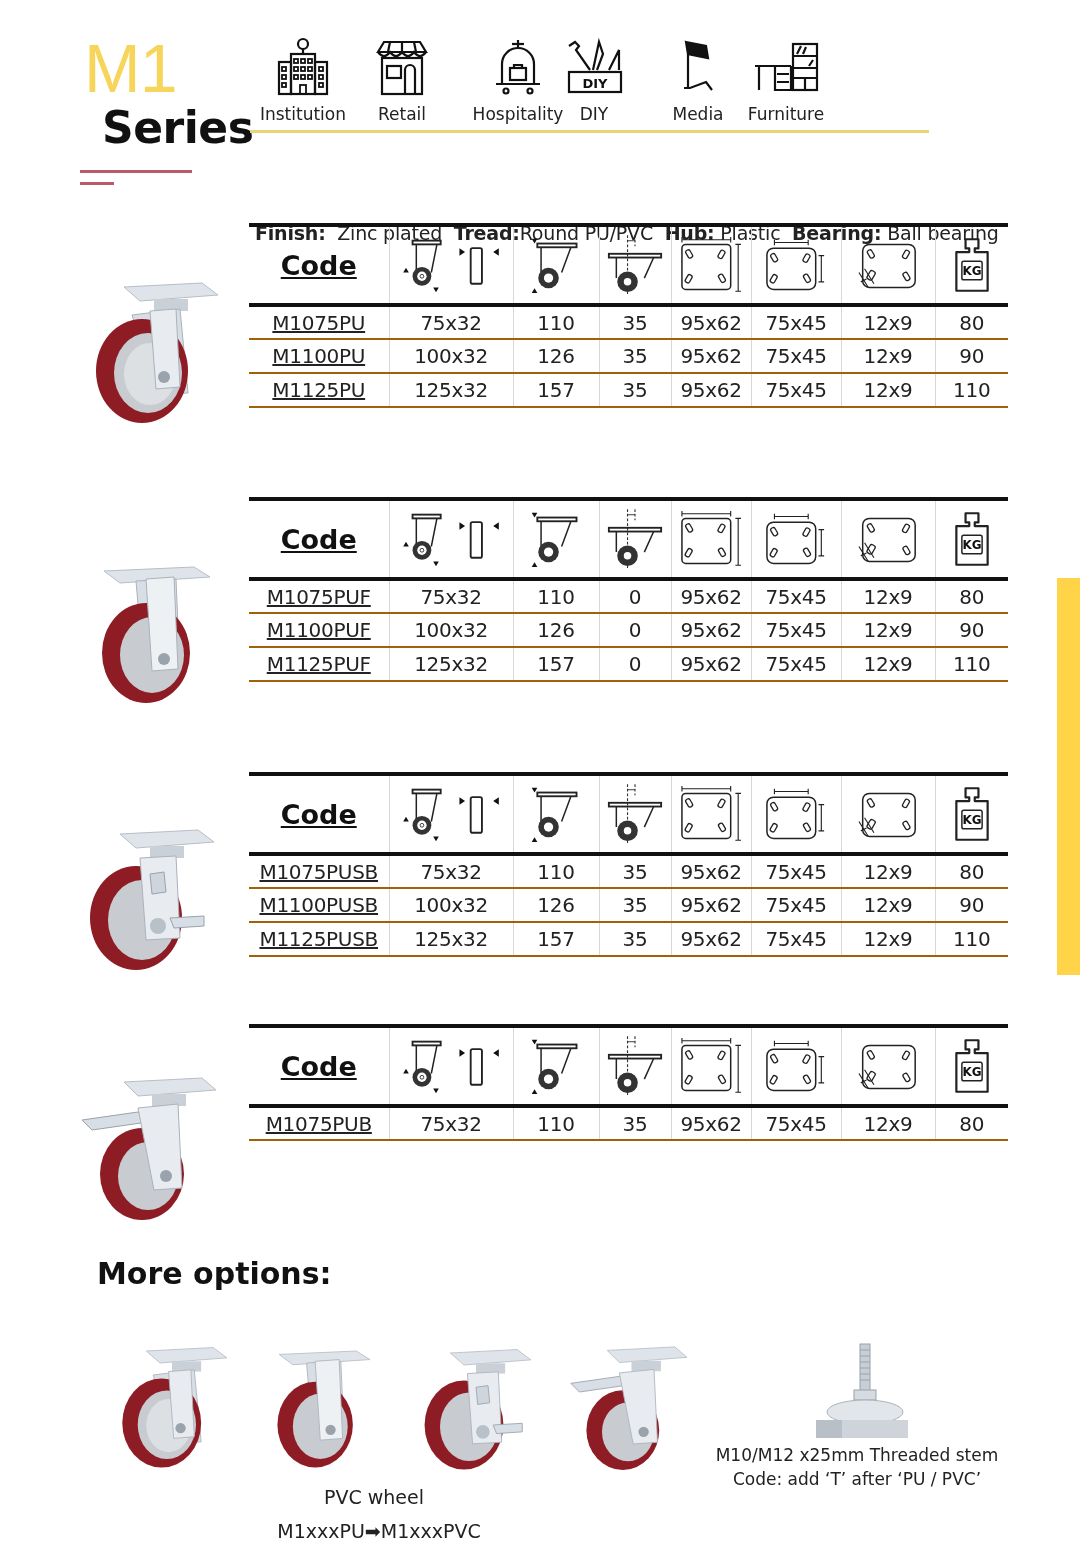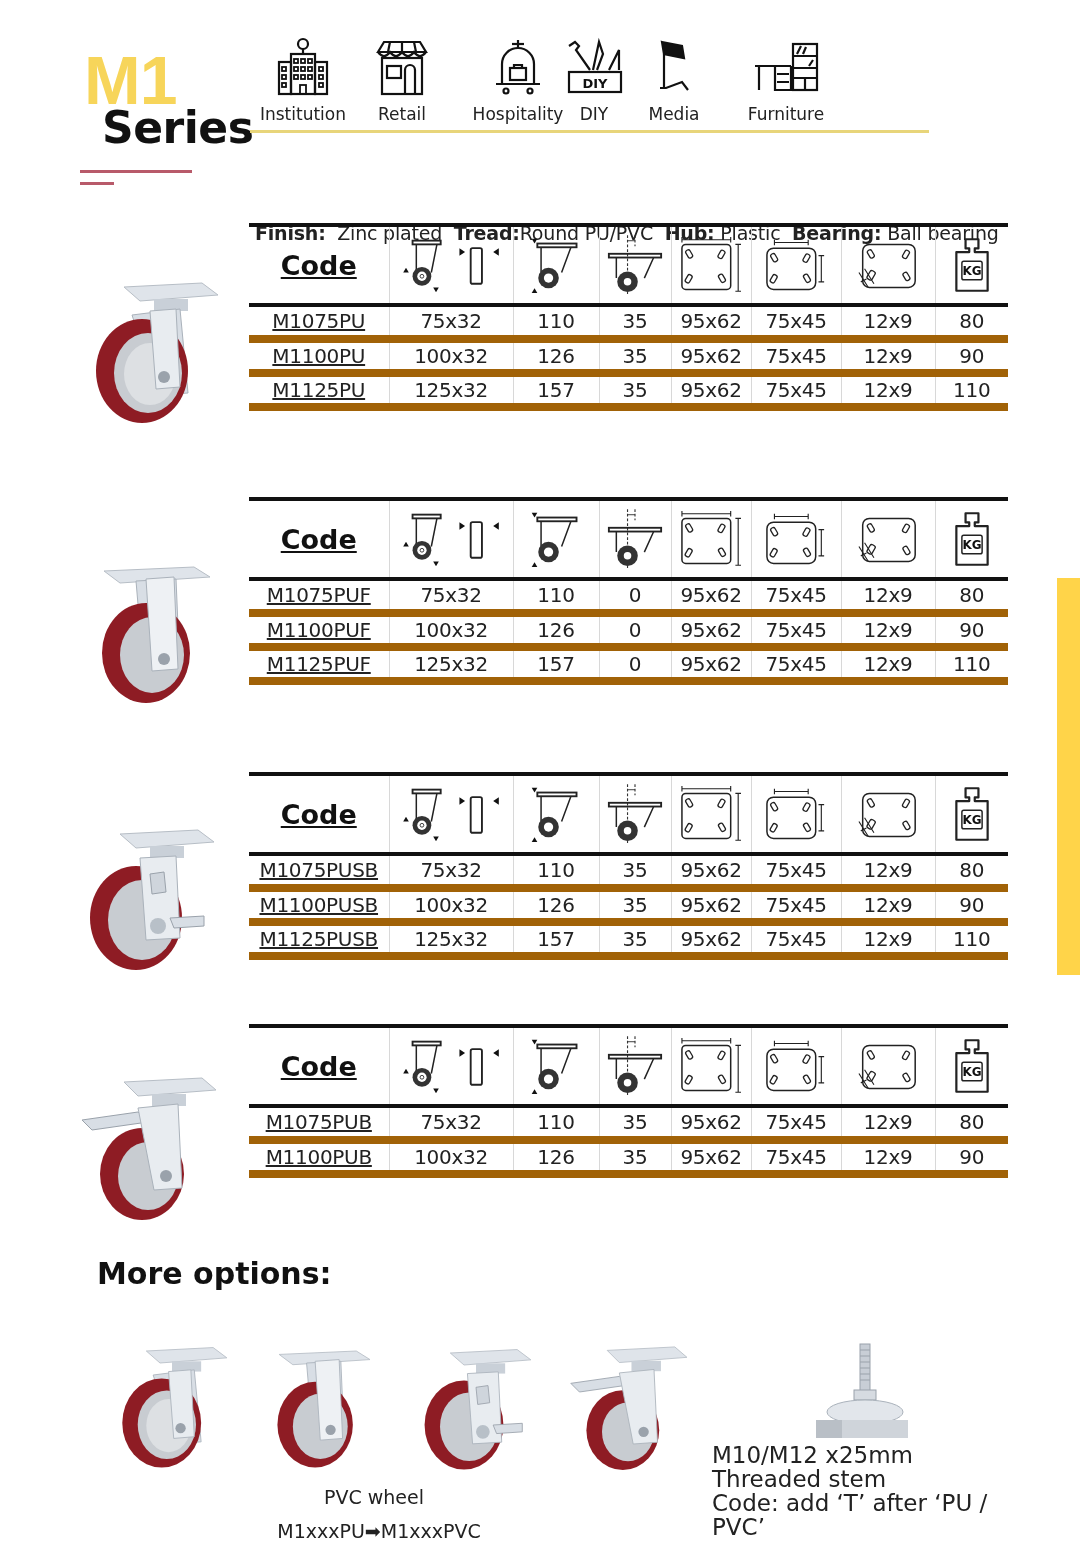--- a/index.html
+++ b/index.html
@@ -1,52 +1,52 @@
 <!DOCTYPE html>
 <html><head>
 <meta charset="utf-8">
 <style>
   * { box-sizing: border-box; margin: 0; padding: 0; }
   body { width: 1080px; height: 1559px; background: #ffffff; position: relative; overflow: hidden;
          font-family: "DejaVu Sans", "Liberation Sans", sans-serif; color: #1a1a1a; }
   .abs { position: absolute; }
 
   
-  .m1 { left: 84px; top: 46px; font-family: "Liberation Sans", sans-serif; font-weight: bold; font-size: 68px; letter-spacing: -1px; line-height: 1; text-align: center; }
+  .m1 { left: 84px; top: 34px; font-family: "Liberation Sans", sans-serif; font-weight: normal; font-size: 68px; letter-spacing: -1px; line-height: 1; text-align: center; }
   .series { left: 82px; top: 106px; font-family: "DejaVu Sans", sans-serif; font-weight: bold; font-size: 44px; line-height: 1; color: #111; letter-spacing: -0.5px; margin-left: 20px; }
   .uline1 { left: 80px; top: 170px; width: 112px; height: 3px; }
   .uline2 { left: 80px; top: 182px; width: 34px; height: 3px; }
 
   .industries { left: 250px; top: 36px; width: 680px; height: 96px; }
   .ind { position: absolute; top: 0; text-align: center; }
   .ind svg { display: block; margin: 0 auto; }
   .ind-label { font-size: 17px; margin-top: 8px; color: #222; white-space: nowrap; font-family: "DejaVu Sans", sans-serif; }
   .ind-rule { left: 250px; top: 130px; width: 679px; height: 3px; }
 
   .specs { left: 255px; top: 194px; font-size: 19px; color: #222; white-space: nowrap; letter-spacing: -0.2px; margin-top: 28px; }
   .specs b { font-weight: bold; }
 
   
   .tbl { position: absolute; left: 249px; width: 759px; }
   .tbl table { border-collapse: collapse; width: 759px; table-layout: fixed; }
   .tbl th, .tbl td { text-align: center; border-left: 1px solid #d8d8d8; font-weight: normal; }
   .tbl th:first-child, .tbl td:first-child { border-left: none; text-decoration: underline; }
   .tbl thead tr { height: 80px; border-top: 4px solid #111; border-bottom: 4px solid #111; }
-  .tbl tbody tr { height: 34px; border-bottom: 8px solid #a16207; }
+  .tbl tbody tr { height: 34px; border-bottom: 2px solid #a16207; }
   .tbl td { font-size: 20px; color: #222; font-family: "DejaVu Sans", sans-serif; letter-spacing: -0.3px; }
   .code-h { font-size: 27px; font-weight: bold !important; color: #111; font-family: "DejaVu Sans", sans-serif; }
   .hicon svg { display: block; margin: 0 auto; }
 
   
   .caster { position: absolute; }
 
   .more { left: 97px; top: 1256px; font-size: 30px; font-weight: bold; color: #111; font-family: "DejaVu Sans", sans-serif; }
   .pvc-cap { left: 264px; top: 1486px; width: 220px; text-align: center; font-size: 19px; color: #222; }
   .pvc-code { left: 264px; top: 1520px; width: 230px; text-align: center; font-size: 19px; color: #222; white-space: nowrap; }
-  .stem-cap { left: 712px; top: 1443px; width: 290px; font-size: 23px; color: #222; line-height: 24px; }
+  .stem-cap { left: 712px; top: 1443px; width: 290px; text-align: center; font-size: 17px; color: #222; line-height: 24px; }
 
   .side-bar { left: 1057px; top: 578px; width: 23px; height: 397px; }
 </style>
 </head>
 <body>
 
 <div class="abs m1" style="color:#F7D55A">M1</div>
 <div class="abs series">Series</div>
 <div class="abs uline1" style="background:#B85A6A"></div>
 <div class="abs uline2" style="background:#B85A6A"></div>
@@ -107,21 +107,21 @@
   <div class="ind" style="left:308px;width:72px">
     <svg width="62" height="60" viewBox="0 0 62 60" fill="none" stroke="#111" stroke-width="2.2">
       <path d="M6 10 l6 -4 l4 4 l-3 4 l14 20"></path>
         <path d="M30 34 L36 6 L40 18 L34 34"></path>
         <path d="M46 34 L56 14 L56 34"></path>
       <rect x="6" y="36" width="52" height="20"></rect>
       <text x="32" y="52" text-anchor="middle" font-family="DejaVu Sans, sans-serif" font-size="13" font-weight="bold" fill="#111" stroke="none">DIY</text>
     </svg>
     <div class="ind-label">DIY</div>
   </div>
-  <div class="ind" style="left:388px;width:72px">
+  <div class="ind" style="left:412px;width:72px">
     <svg width="60" height="60" viewBox="0 0 60 60" fill="none" stroke="#111" stroke-width="2.2">
       <path d="M18 6 L38 10 L40 22 L20 18 Z" fill="#111"></path>
         <path d="M20 18 V52"></path>
         <path d="M16 52 h6 l16 -6 l6 8"></path>
     </svg>
     <div class="ind-label">Media</div>
   </div>
   <div class="ind" style="left:492px;width:88px">
     <svg width="70" height="60" viewBox="0 0 70 60" fill="none" stroke="#111" stroke-width="2.2">
       <path d="M4 30 H40 M8 30 V54 M24 30 V54 H40 V30"></path>
@@ -582,30 +582,20 @@
       <tr>
           <td>M1075PUB</td>
           <td>75x32</td>
           <td>110</td>
           <td>35</td>
           <td>95x62</td>
           <td>75x45</td>
           <td>12x9</td>
           <td>80</td>
         </tr>
-      <tr>
-          <td>M1100PUB</td>
-          <td>100x32</td>
-          <td>126</td>
-          <td>35</td>
-          <td>95x62</td>
-          <td>75x45</td>
-          <td>12x9</td>
-          <td>90</td>
-        </tr>
     </tbody>
   </table>
 </div>
 
 <div class="abs more">More options:</div>
 
 <svg class="caster" style="left:112px;top:1340px" width="120" height="130">
     <use href="#caster-swivel"></use>
   </svg>
 <svg class="caster" style="left:262px;top:1340px" width="120" height="130">

